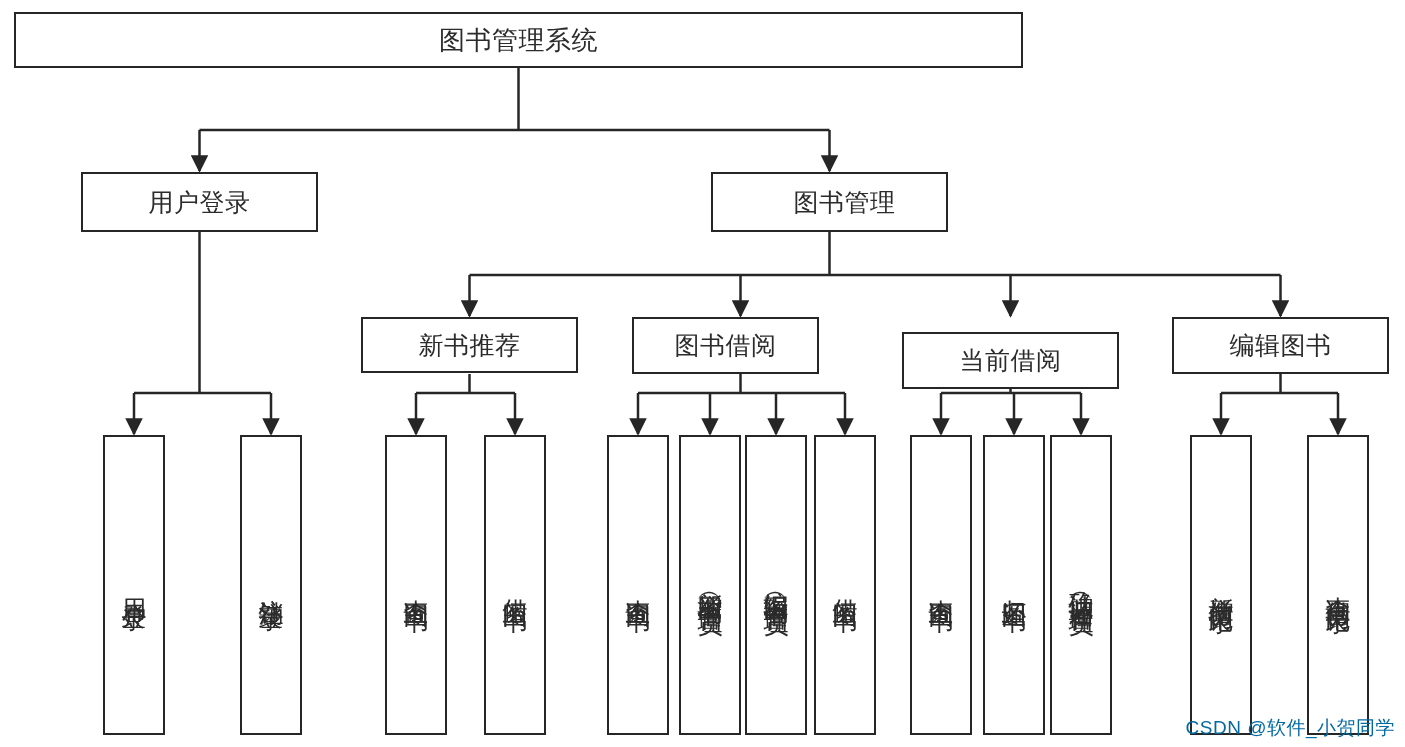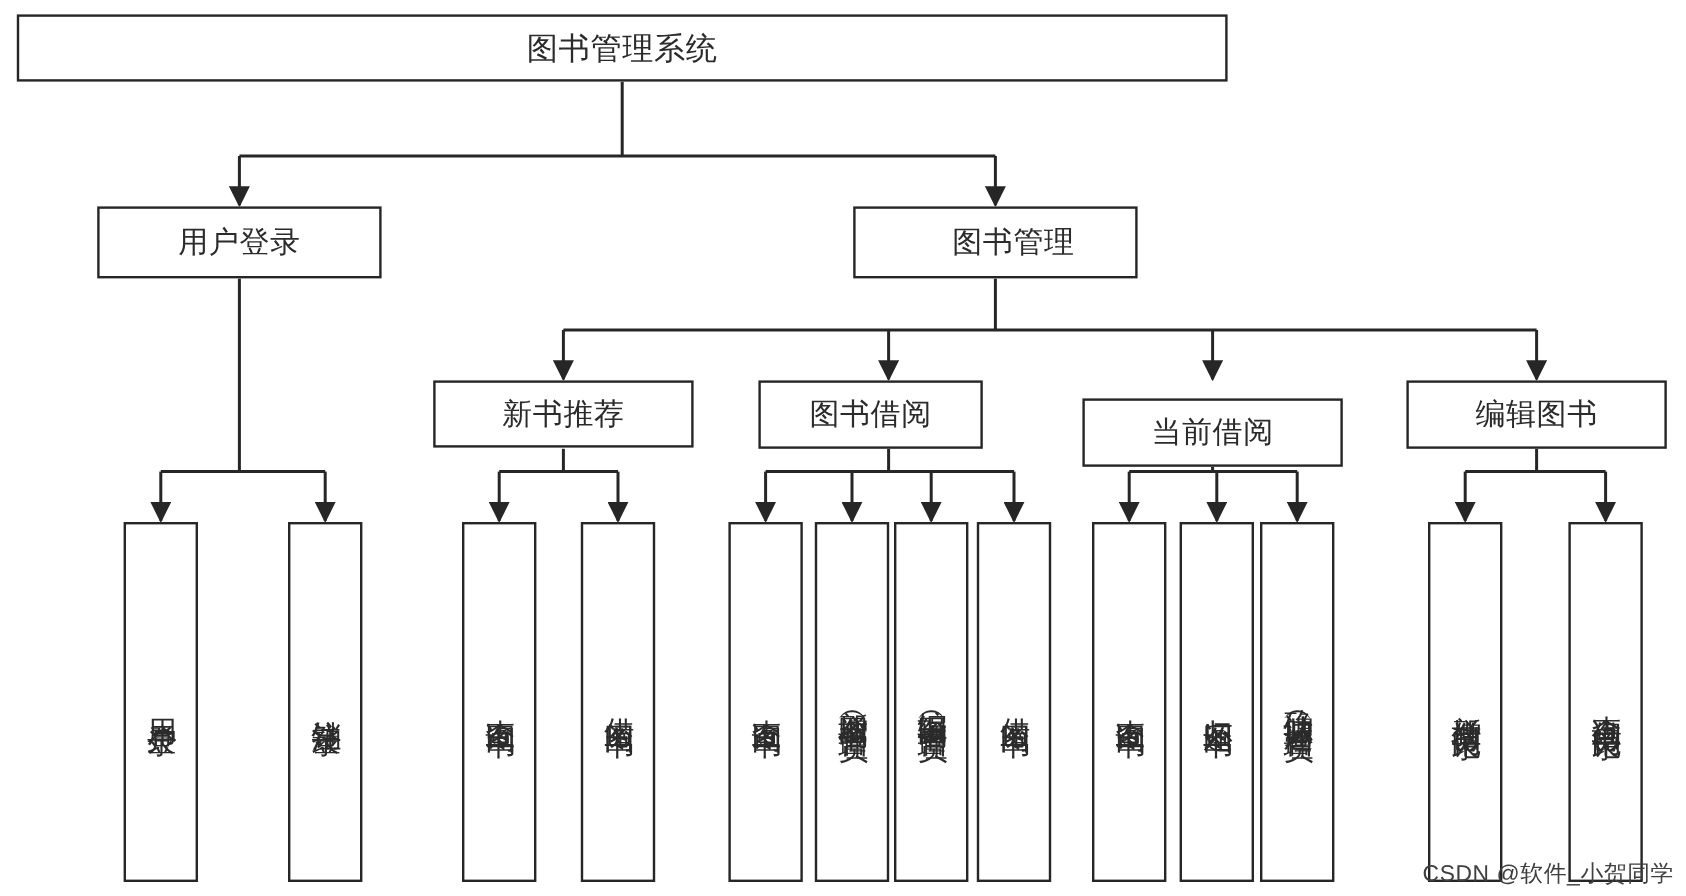--- a/index.html
+++ b/index.html
@@ -61,21 +61,21 @@
     font-size: 25px;
     line-height: 1.0;
     letter-spacing: 3px;
     max-height: 100%;
   }
   #watermark {
     position: absolute;
     right: 10px;
     bottom: 6px;
     font-size: 19px;
-    color: #404040;
+    color: #0369a1;
     letter-spacing: 0.5px;
     white-space: nowrap;
   }
 </style>
 </head>
 <body>
 
 <div id="canvas">
 
   <svg class="edges" viewBox="0 0 1405 747" xmlns="http://www.w3.org/2000/svg">

